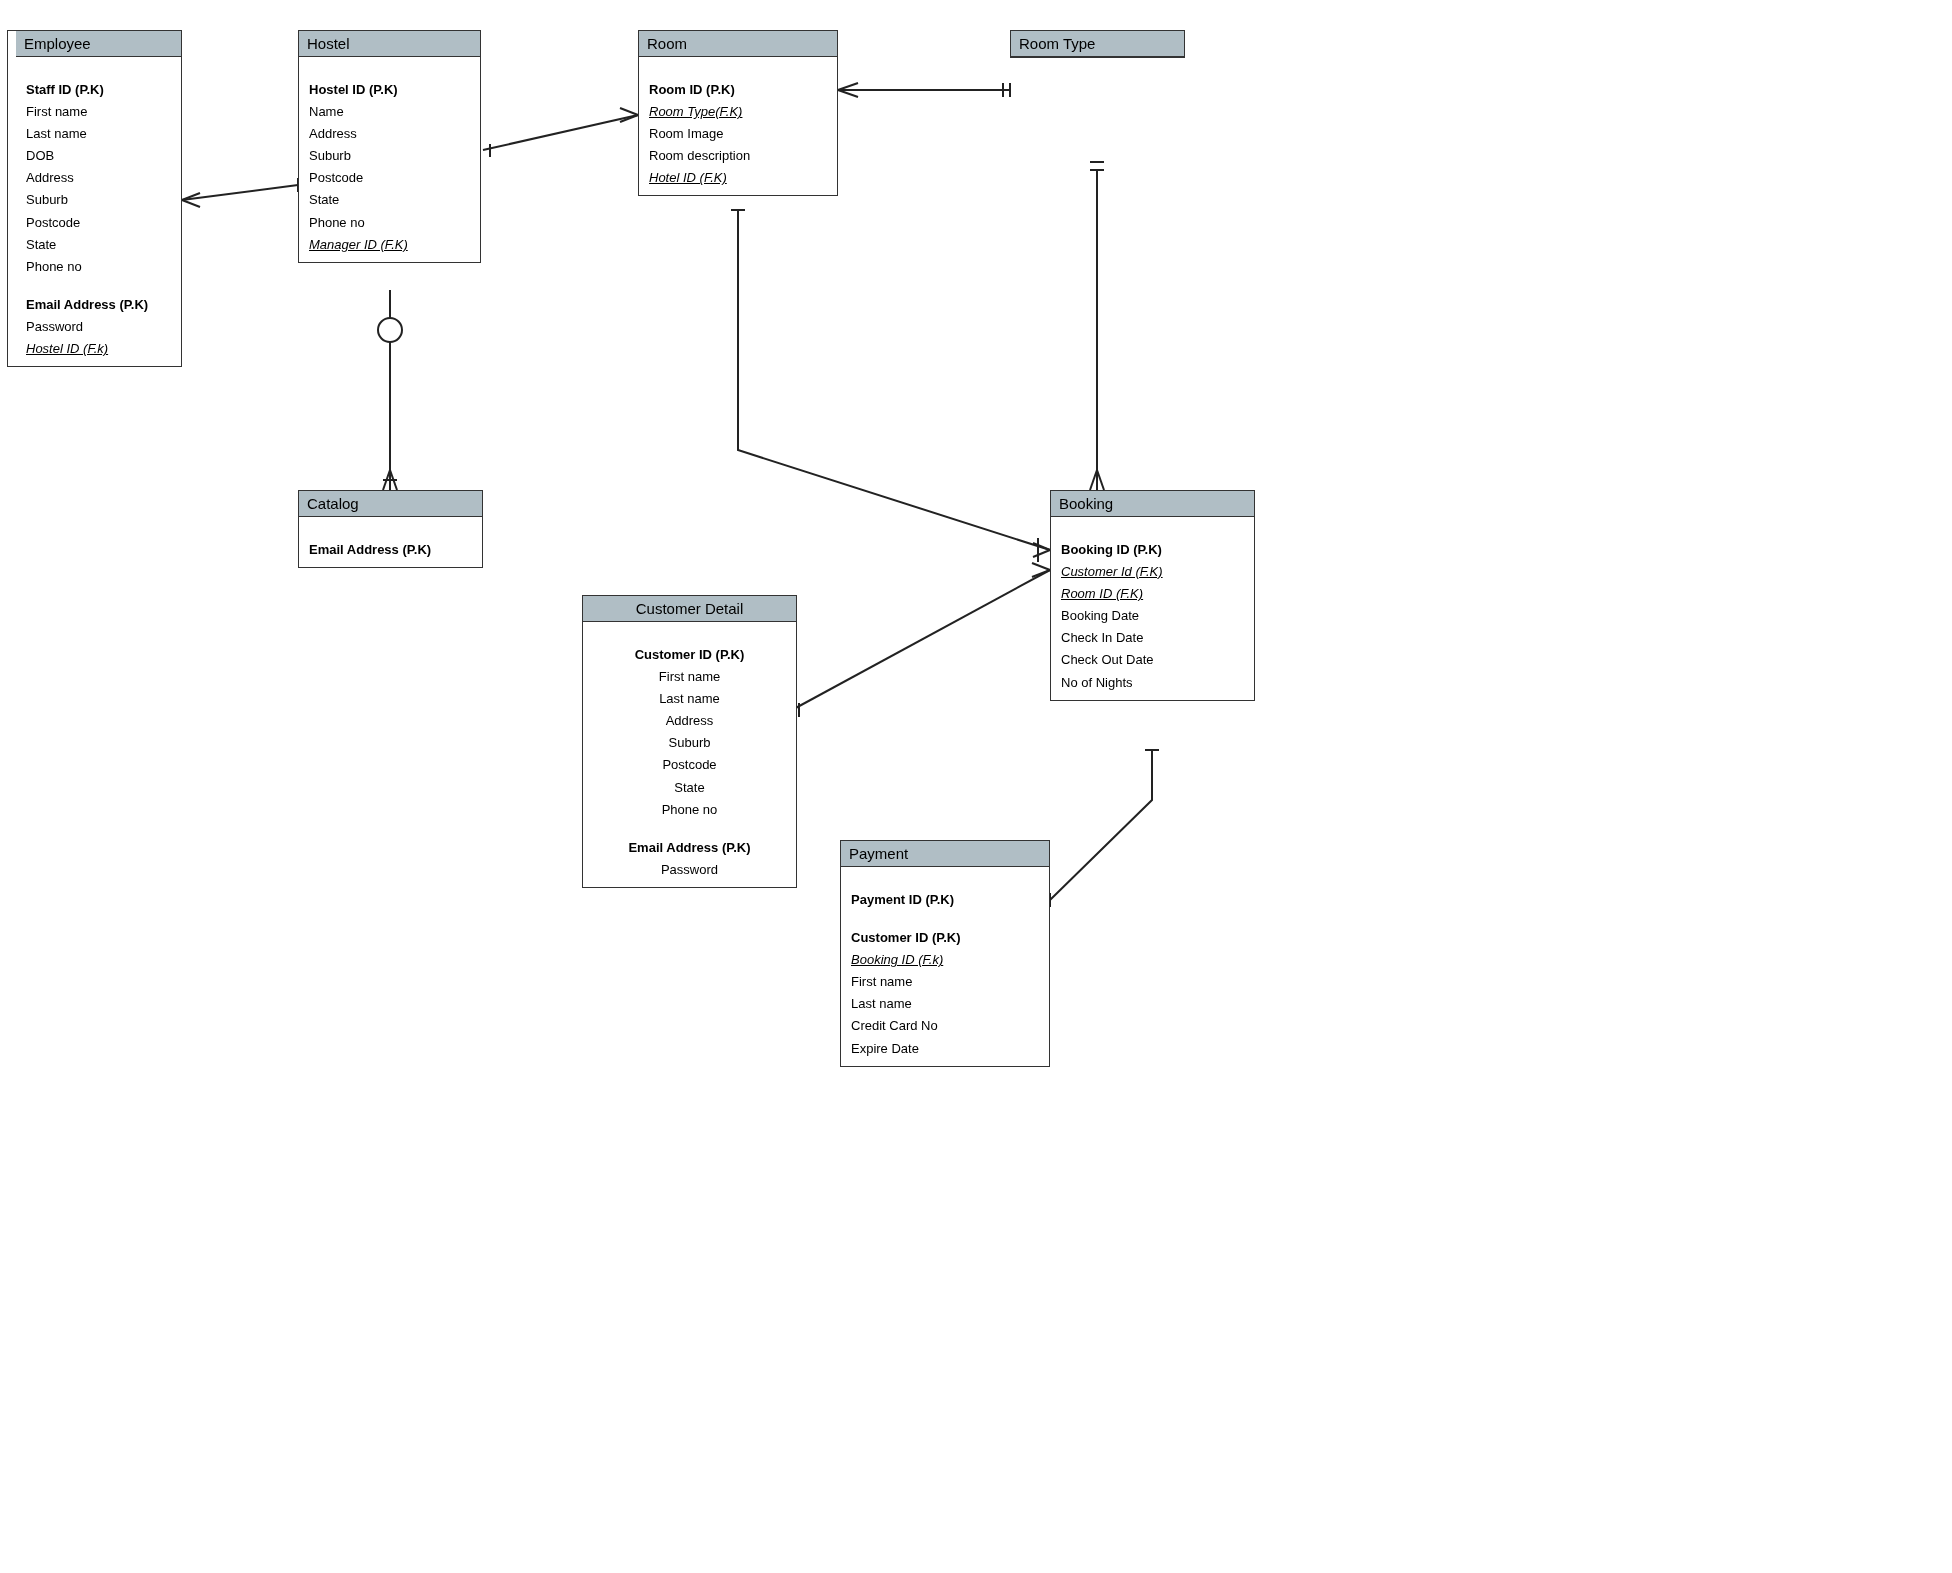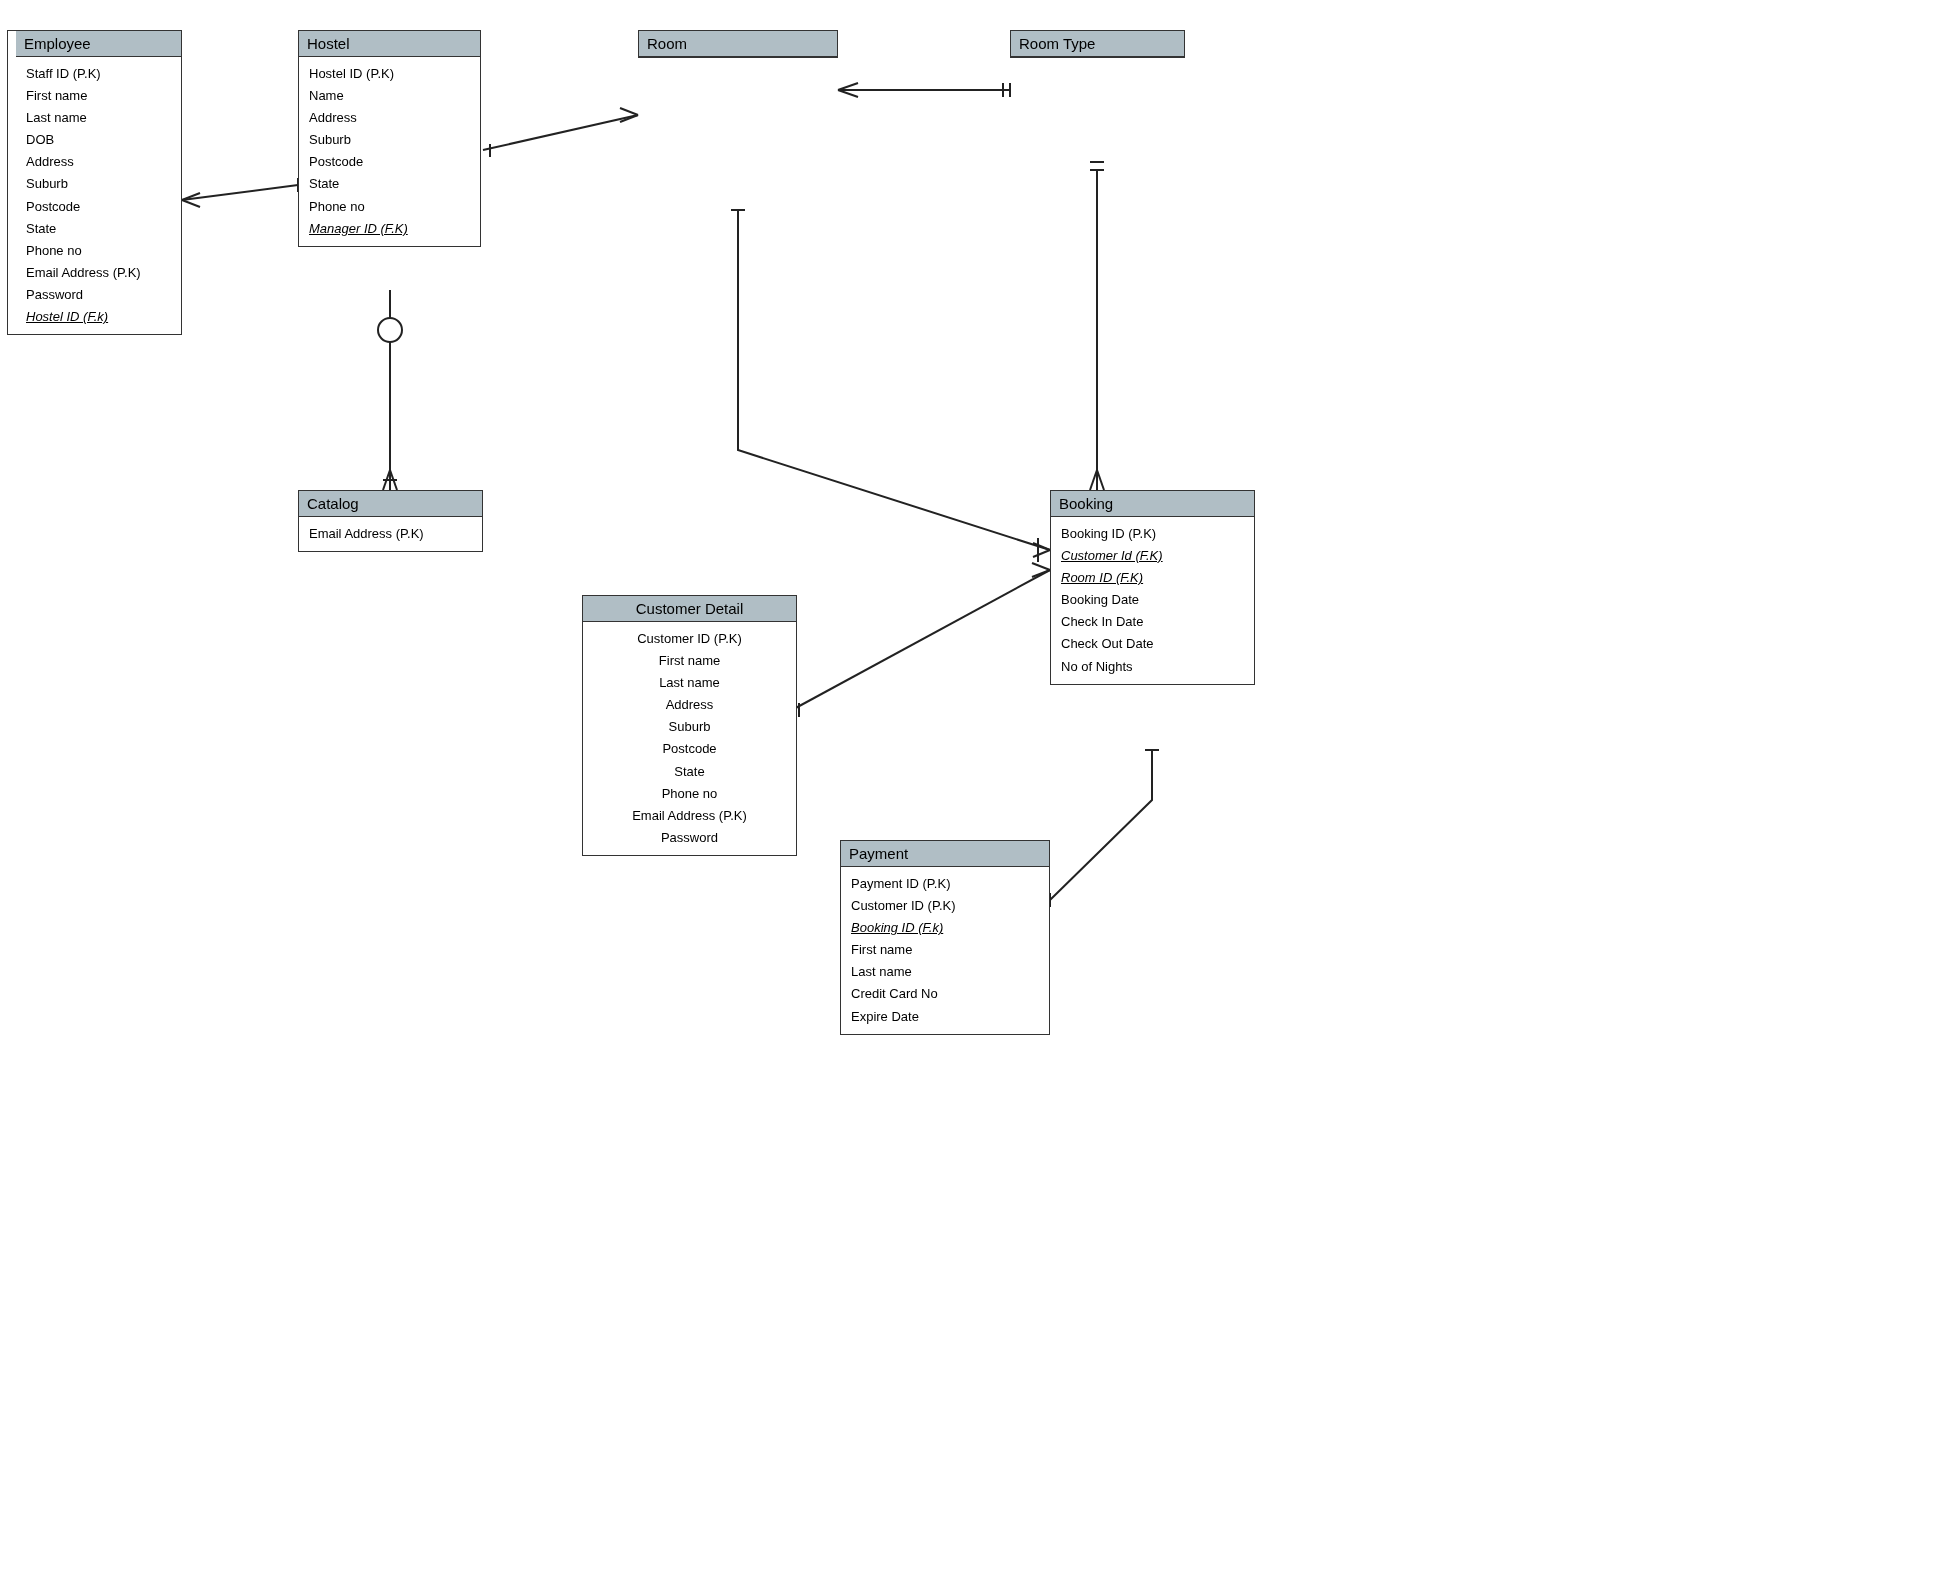--- a/index.html
+++ b/index.html
@@ -30,21 +30,21 @@
 
     .entity-body {
       padding: 6px 10px;
       line-height: 1.7;
     }
 
     .entity-body .field {
       display: block;
     }
 
-    .field-pk { font-weight: normal; }
+    .field-pk { font-weight: bold; margin-top: 16px; }
     .field-fk { font-style: italic; text-decoration: underline; }
 
     svg.connectors {
       position: absolute;
       top: 0;
       left: 0;
       width: 1952px;
       height: 1573px;
       pointer-events: none;
     }
@@ -158,20 +158,27 @@
     <span class="field">Suburb</span>
     <span class="field">Postcode</span>
     <span class="field">State</span>
     <span class="field">Phone no</span>
     <span class="field field-fk">Manager ID (F.K)</span>
   </div>
 </div>
 
 <div class="entity" id="entity-room" style="left:638px;top:30px;width:200px;">
   <div class="entity-header">Room</div>
+  <div class="entity-body">
+    <span class="field field-pk">Room ID (P.K)</span>
+    <span class="field field-fk">Room Type(F.K)</span>
+    <span class="field">Room Image</span>
+    <span class="field">Room description</span>
+    <span class="field field-fk">Hotel ID (F.K)</span>
+  </div>
 </div>
 
 <div class="entity" id="entity-roomtype" style="left:1010px;top:30px;width:175px;">
   <div class="entity-header">Room Type</div>
 </div>
 
 <div class="entity" id="entity-catalog" style="left:298px;top:490px;width:185px;">
   <div class="entity-header">Catalog</div>
   <div class="entity-body">
     <span class="field field-pk">Email Address (P.K)</span>

